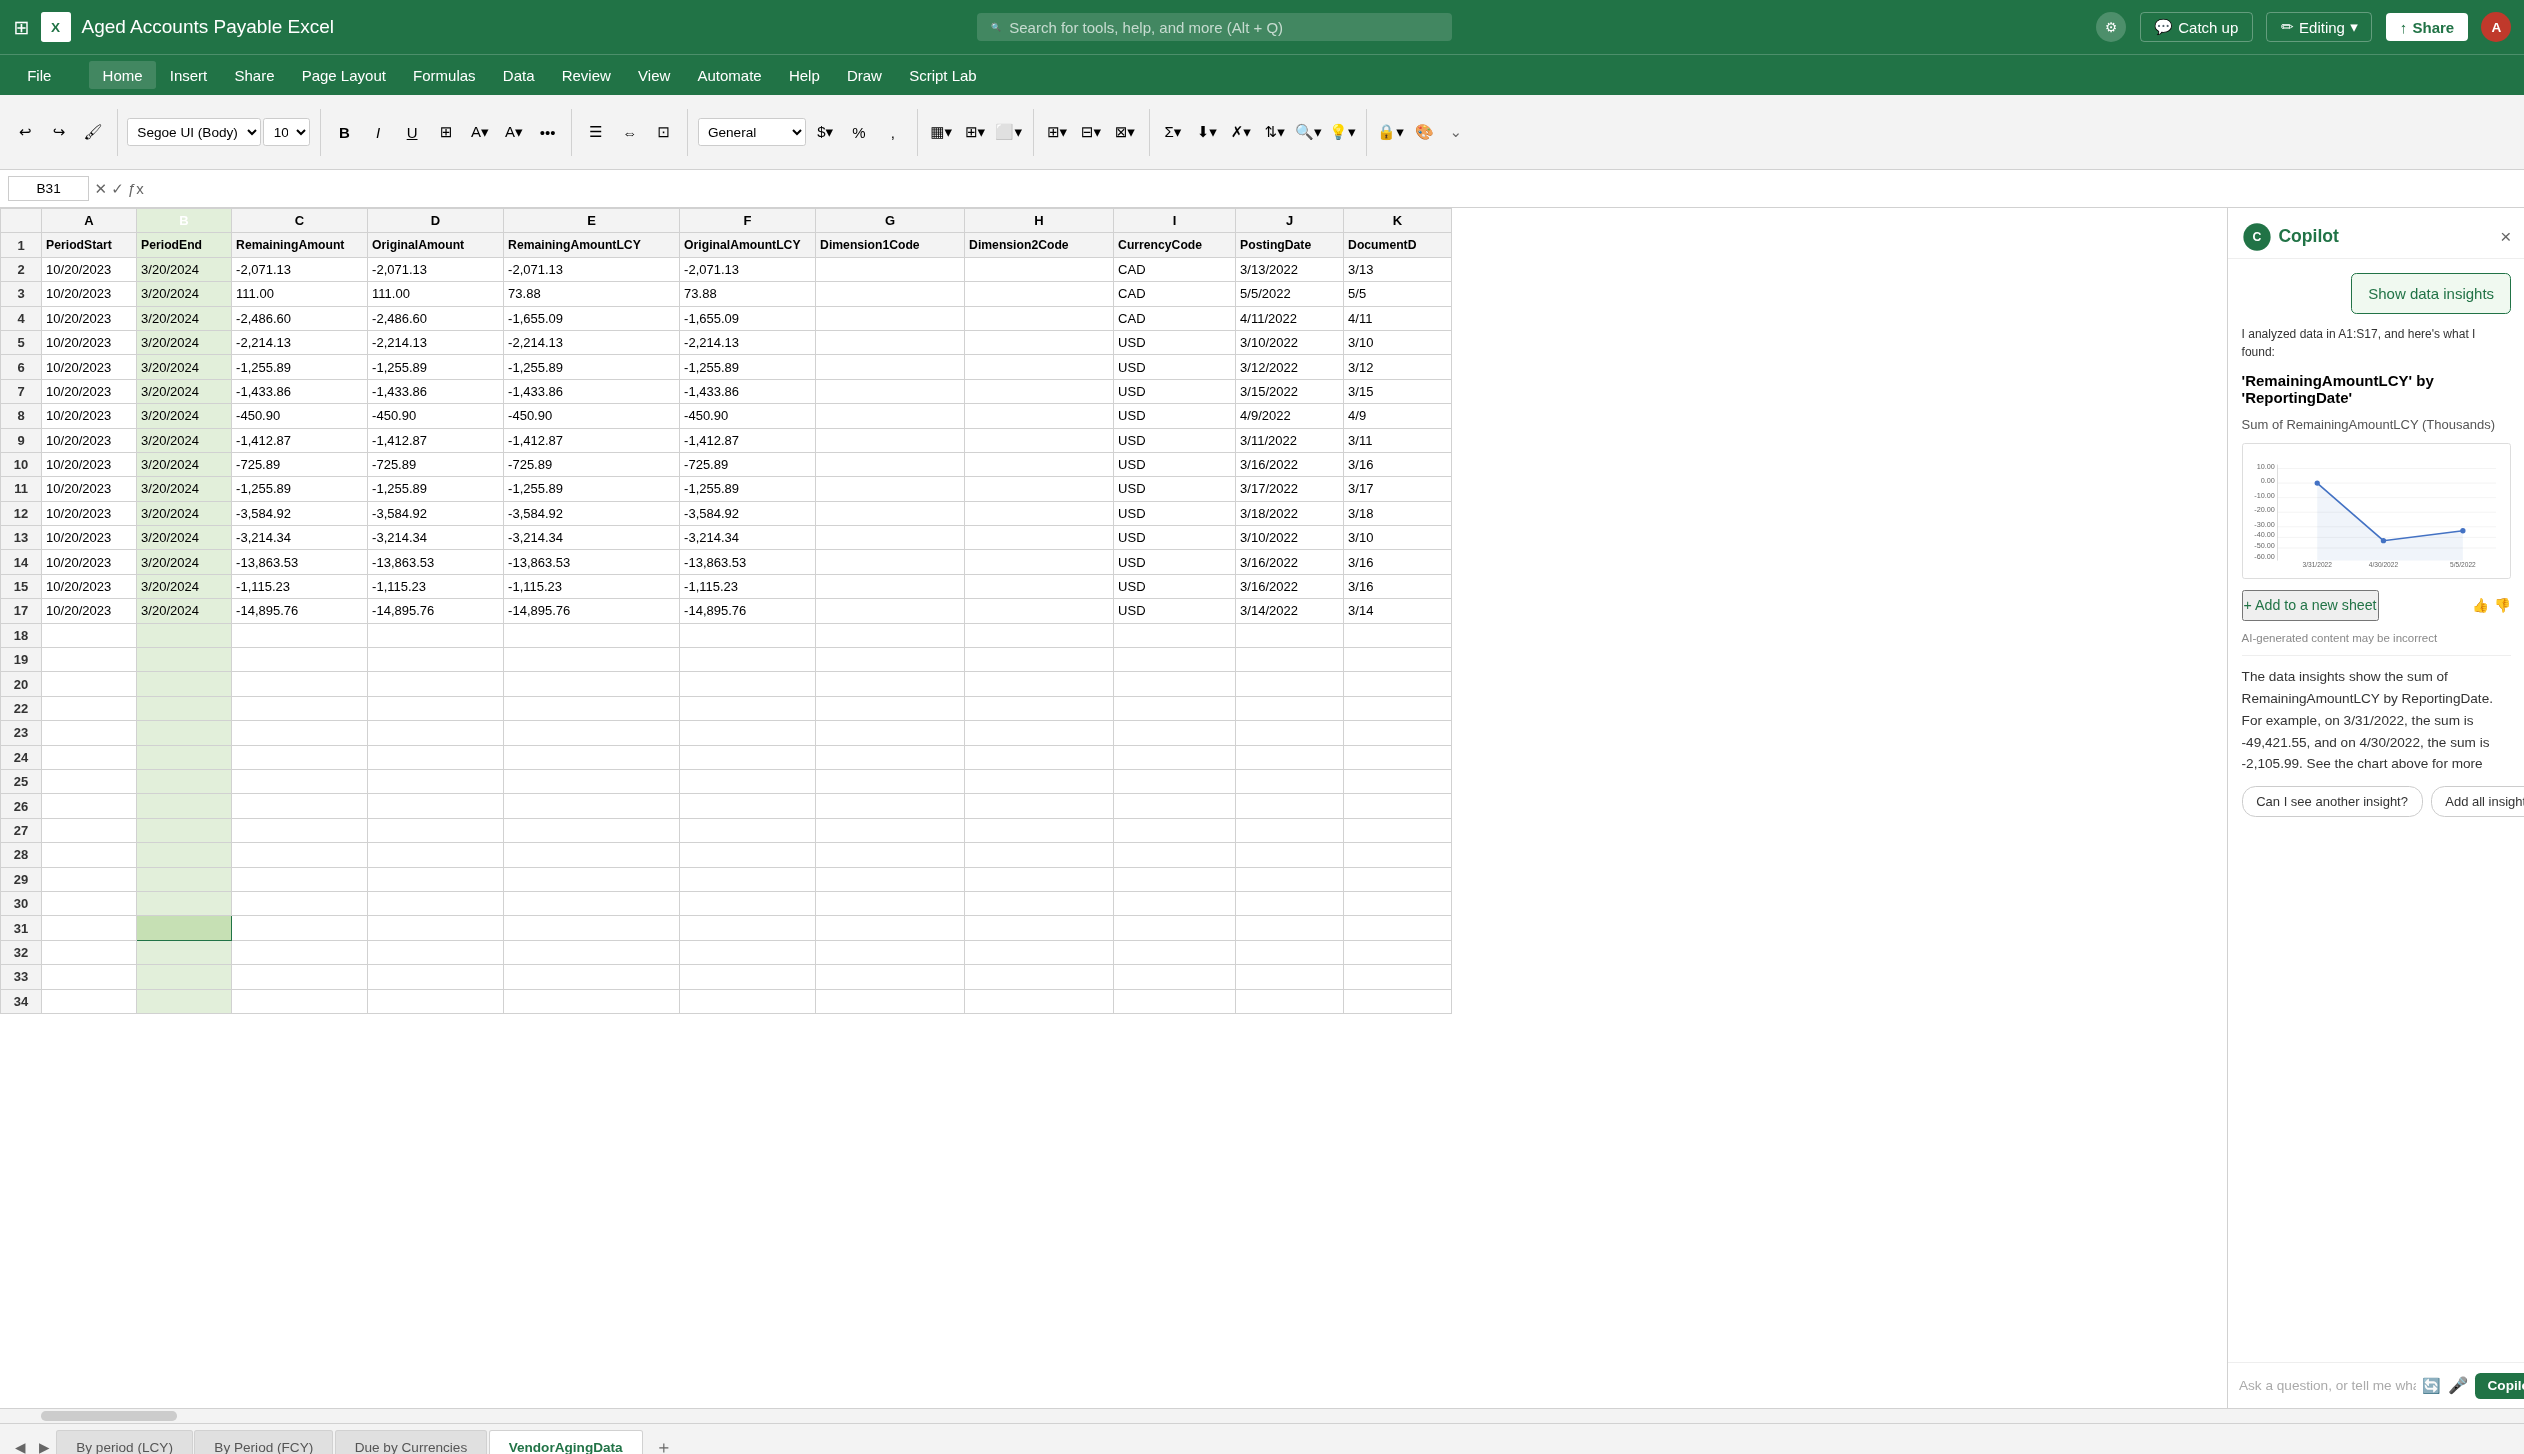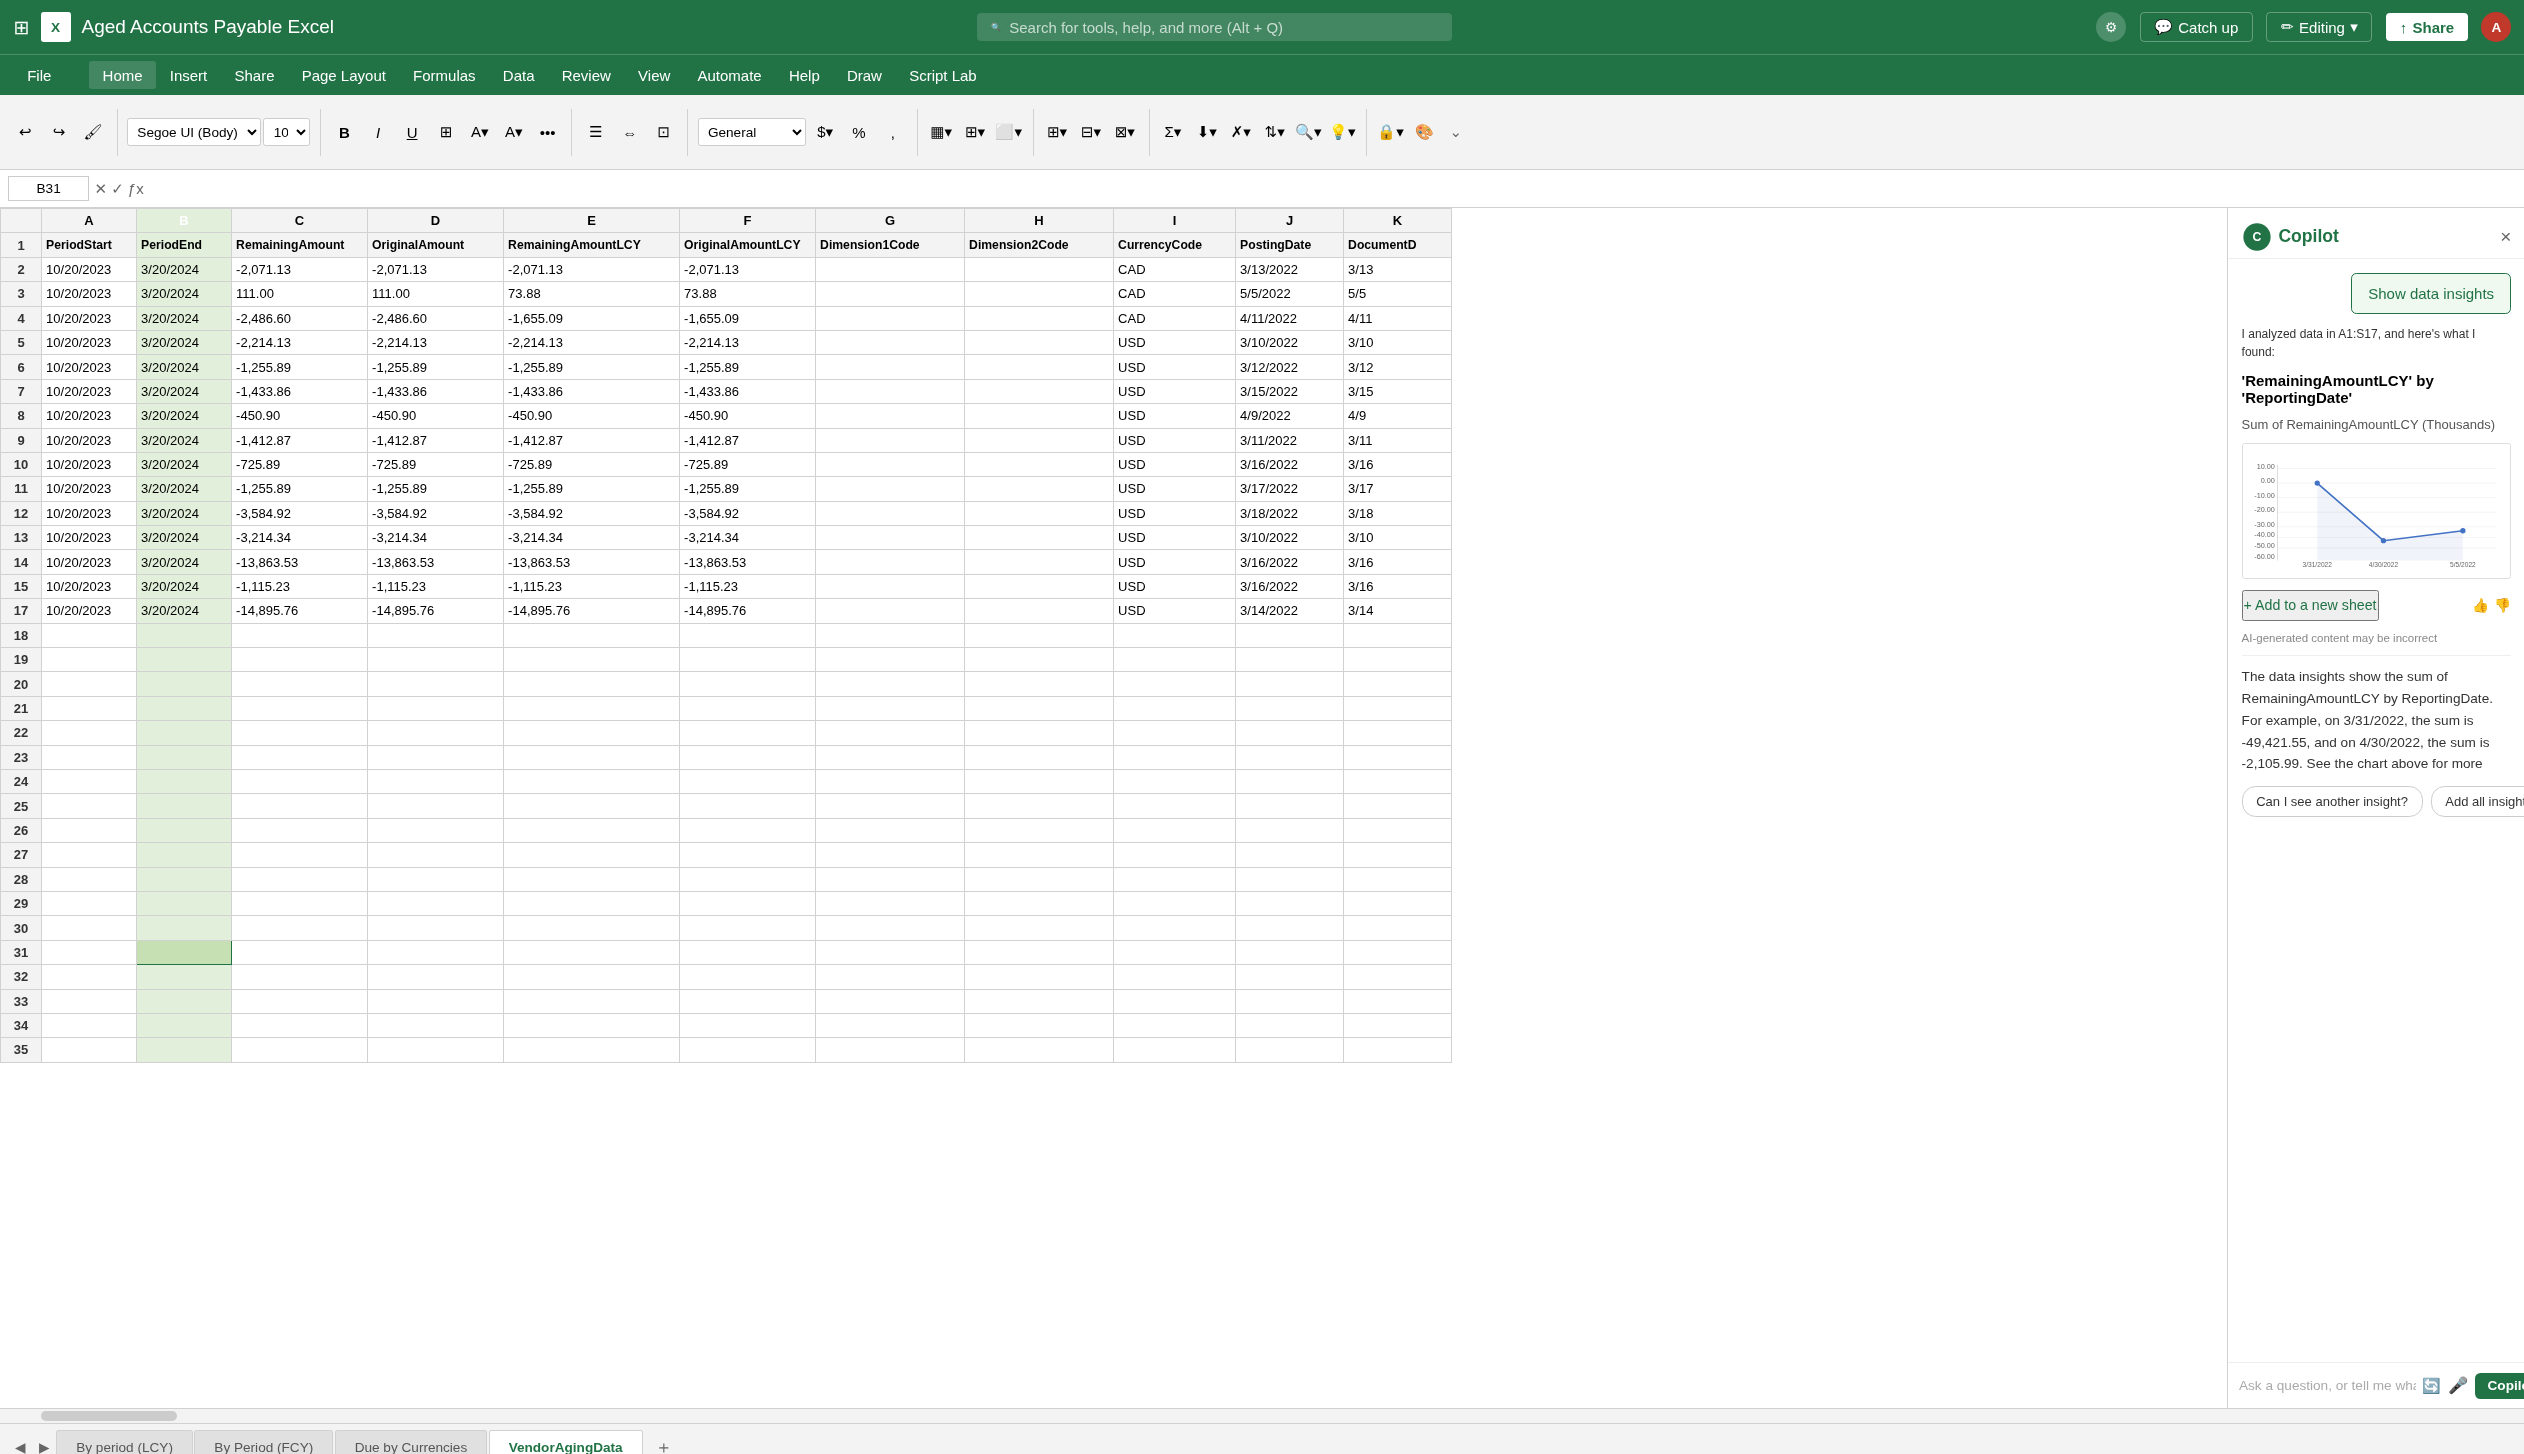--- a/index.html
+++ b/index.html
@@ -556,34 +556,20 @@
               <td class="col-d" style=""></td>
               <td class="col-e" style=""></td>
               <td class="col-f" style=""></td>
               <td class="col-g" style=""></td>
               <td class="col-h" style=""></td>
               <td class="col-i" style=""></td>
               <td class="col-j" style=""></td>
               <td class="col-k" style=""></td>
             </tr>
             <tr>
-              <td class="row-num">21</td>
-              <td class="col-a" style=""></td>
-              <td class="col-b" style="background:#e2efda;"></td>
-              <td class="col-c" style=""></td>
-              <td class="col-d" style=""></td>
-              <td class="col-e" style=""></td>
-              <td class="col-f" style=""></td>
-              <td class="col-g" style=""></td>
-              <td class="col-h" style=""></td>
-              <td class="col-i" style=""></td>
-              <td class="col-j" style=""></td>
-              <td class="col-k" style=""></td>
-            </tr>
-            <tr>
               <td class="row-num">22</td>
               <td class="col-a" style=""></td>
               <td class="col-b" style="background:#e2efda;"></td>
               <td class="col-c" style=""></td>
               <td class="col-d" style=""></td>
               <td class="col-e" style=""></td>
               <td class="col-f" style=""></td>
               <td class="col-g" style=""></td>
               <td class="col-h" style=""></td>
               <td class="col-i" style=""></td>
@@ -739,34 +725,20 @@
               <td class="col-e" style=""></td>
               <td class="col-f" style=""></td>
               <td class="col-g" style=""></td>
               <td class="col-h" style=""></td>
               <td class="col-i" style=""></td>
               <td class="col-j" style=""></td>
               <td class="col-k" style=""></td>
             </tr>
             <tr>
               <td class="row-num">34</td>
-              <td class="col-a" style=""></td>
-              <td class="col-b" style="background:#e2efda;"></td>
-              <td class="col-c" style=""></td>
-              <td class="col-d" style=""></td>
-              <td class="col-e" style=""></td>
-              <td class="col-f" style=""></td>
-              <td class="col-g" style=""></td>
-              <td class="col-h" style=""></td>
-              <td class="col-i" style=""></td>
-              <td class="col-j" style=""></td>
-              <td class="col-k" style=""></td>
-            </tr>
-            <tr>
-              <td class="row-num">35</td>
               <td class="col-a" style=""></td>
               <td class="col-b" style="background:#e2efda;"></td>
               <td class="col-c" style=""></td>
               <td class="col-d" style=""></td>
               <td class="col-e" style=""></td>
               <td class="col-f" style=""></td>
               <td class="col-g" style=""></td>
               <td class="col-h" style=""></td>
               <td class="col-i" style=""></td>
               <td class="col-j" style=""></td>

